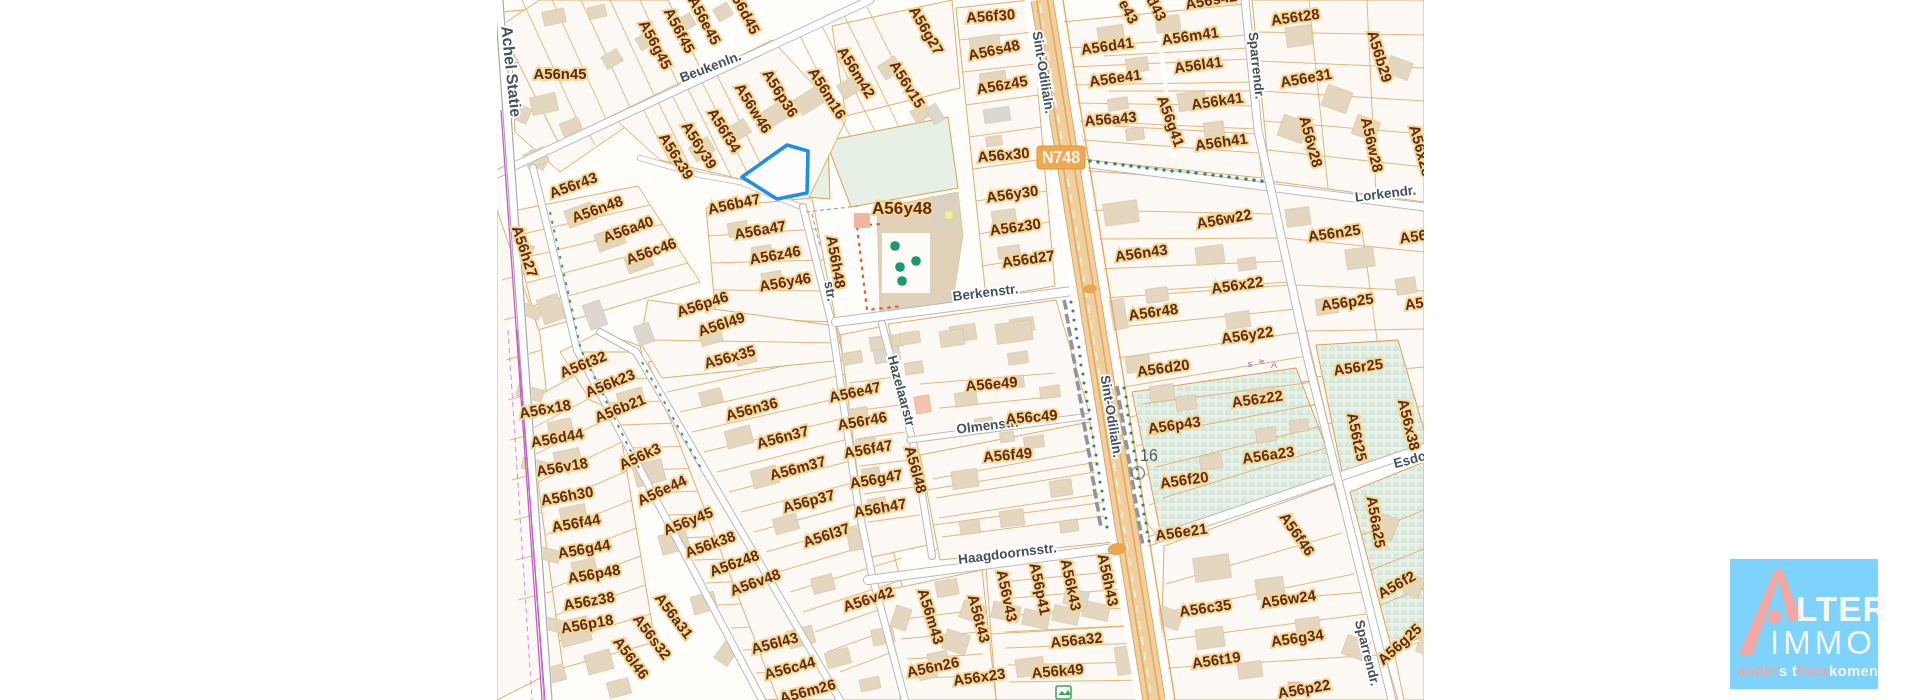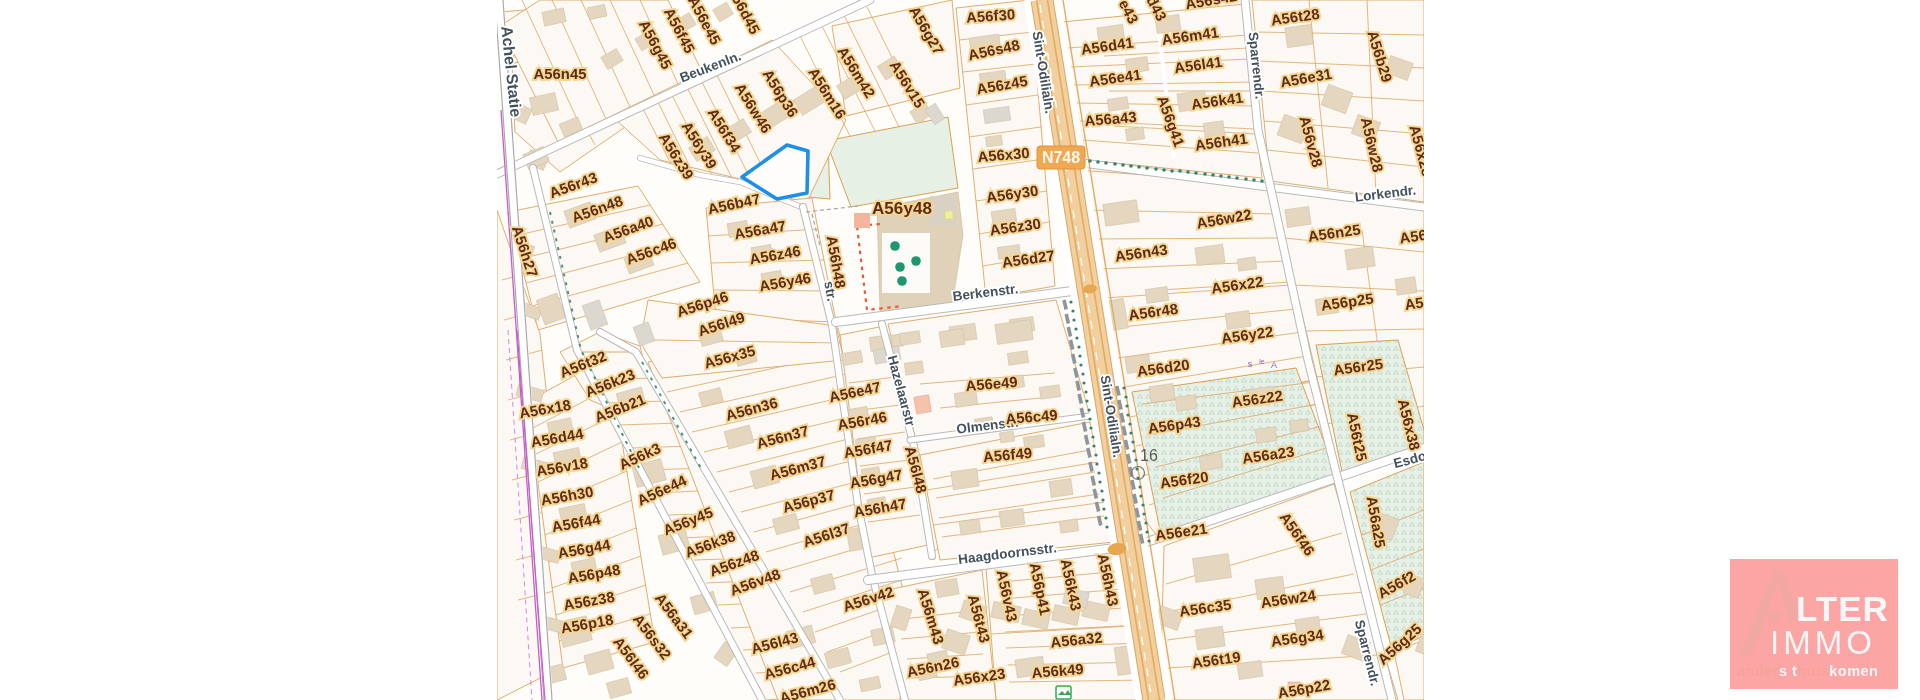--- a/index.html
+++ b/index.html
@@ -6,21 +6,21 @@
 .blk{fill:#FCF9F4;stroke:#DCA45C;stroke-width:.9}
 .pl{fill:none;stroke:#DEA55E;stroke-width:.8}
 .bd{fill:#E4D6BF;stroke:#D0BD9C;stroke-width:.5}
 .bg{fill:#DCD8D0;stroke:#C6C0B4;stroke-width:.5}
 .stc{fill:none;stroke:#B9B9B9;stroke-width:9;stroke-linecap:round}
 .stf{fill:none;stroke:#FFFFFF;stroke-width:7;stroke-linecap:round}
 .lb{fill:#5F2B14;font-size:14.8px;font-weight:bold;text-anchor:middle;
     stroke:#F3D694;stroke-width:3.8px;paint-order:stroke;letter-spacing:.1px}
 .sn{fill:#44515E;font-size:13.5px;font-weight:bold;text-anchor:middle;
     stroke:#FFFFFF;stroke-width:3.5px;paint-order:stroke}
-#logo{position:absolute;left:1730px;top:559px;width:168px;height:130px;background:#fca5a5}
+#logo{position:absolute;left:1730px;top:559px;width:148px;height:130px;background:#7dd3fc}
 </style></head><body>
 <div id="map"><svg width="927" height="700" viewBox="497 0 927 700">
 <defs>
         <pattern id="hatch" width="8" height="8" patternUnits="userSpaceOnUse">
           <rect width="8" height="8" fill="#E7F0E6"></rect>
           <path d="M1.5 6L4 2L6.5 6Z" fill="none" stroke="#BEDAC6" stroke-width=".9"></path>
         </pattern>
       </defs>
 
 <rect x="497" y="0" width="927" height="700" fill="#FEFDFA"></rect>

